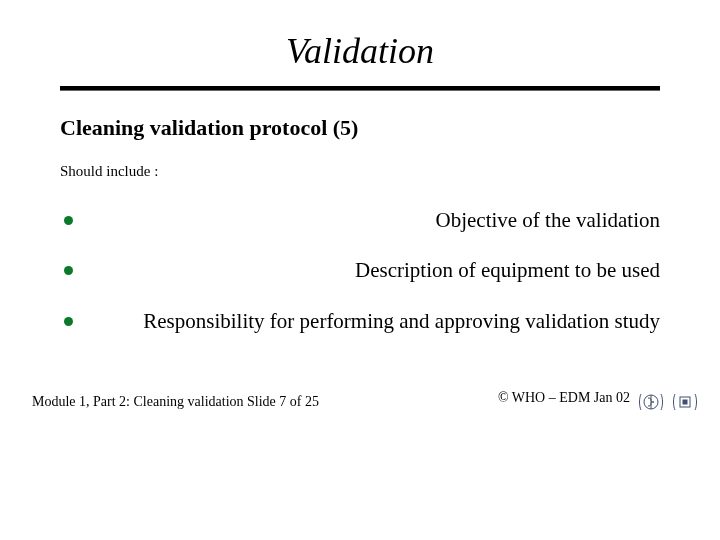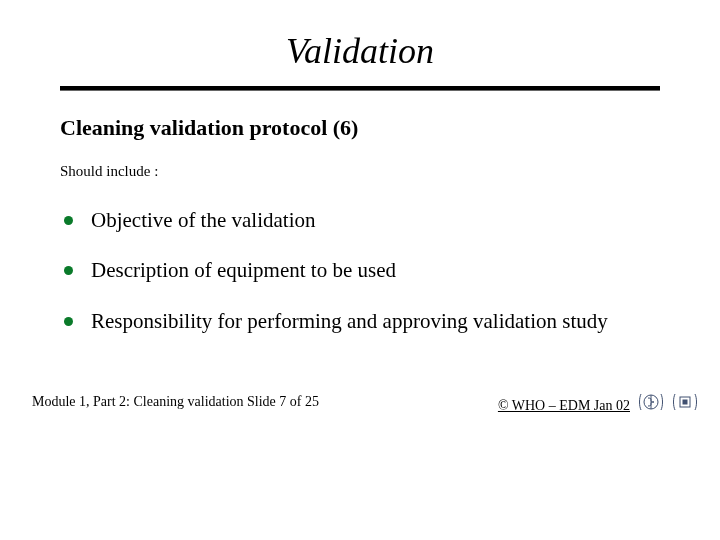--- a/index.html
+++ b/index.html
@@ -5,36 +5,36 @@
   * { margin: 0; padding: 0; box-sizing: border-box; }
   html, body { width: 720px; height: 540px; background: #fff; font-family: Georgia, "Times New Roman", serif; color: #000; }
   .slide { width: 720px; height: 428px; position: relative; padding: 30px 60px 0 60px; }
   .title { font-style: italic; font-size: 36px; text-align: center; margin-bottom: 14px; font-family: "Times New Roman", Georgia, serif; }
   .rule { height: 0; border-top: 4px solid #000; border-bottom: 1px solid #666; margin-bottom: 24px; }
   .subtitle { font-size: 22px; font-weight: bold; margin-bottom: 22px; }
   .lead { font-size: 15px; margin-bottom: 26px; }
   ul.bullets { list-style: none; padding-left: 4px; }
   ul.bullets li { display: flex; align-items: flex-start; font-size: 21px; line-height: 1.35; margin-bottom: 22px; }
   ul.bullets li .dot { width: 9px; height: 9px; border-radius: 50%; background: #0a7a2a; flex: 0 0 auto; margin-top: 10px; margin-right: 18px; }
-  ul.bullets li .txt { flex: 1 1 auto; }
+  ul.bullets li .txt { flex: 1 1 auto; text-align: right; }
   .footer { position: absolute; left: 0; right: 0; bottom: 14px; display: flex; align-items: center; justify-content: space-between; padding: 0 22px 0 32px; font-family: "Comic Sans MS", "Segoe Script", cursive; font-size: 14px; gap: 40px; }
-  .footer-right { display: flex; align-items: flex-end; gap: 8px; text-decoration: underline; }
+  .footer-right { display: flex; align-items: flex-start; gap: 8px; }
   .logo { display: inline-flex; align-items: center; justify-content: center; }
   .logo svg { display: block; }
 </style>
 </head>
 <body>
 
 <div class="slide">
 
   <div class="title">Validation</div>
 
   <div class="rule"></div>
 
-  <div class="subtitle">Cleaning validation protocol  (6)</div>
+  <div class="subtitle">Cleaning validation protocol  (5)</div>
 
   <div class="lead">Should include :</div>
 
   <ul class="bullets">
     <li>
       <span class="dot"></span>
       <span class="txt">Objective of the validation</span>
     </li>
     <li>
       <span class="dot"></span>

